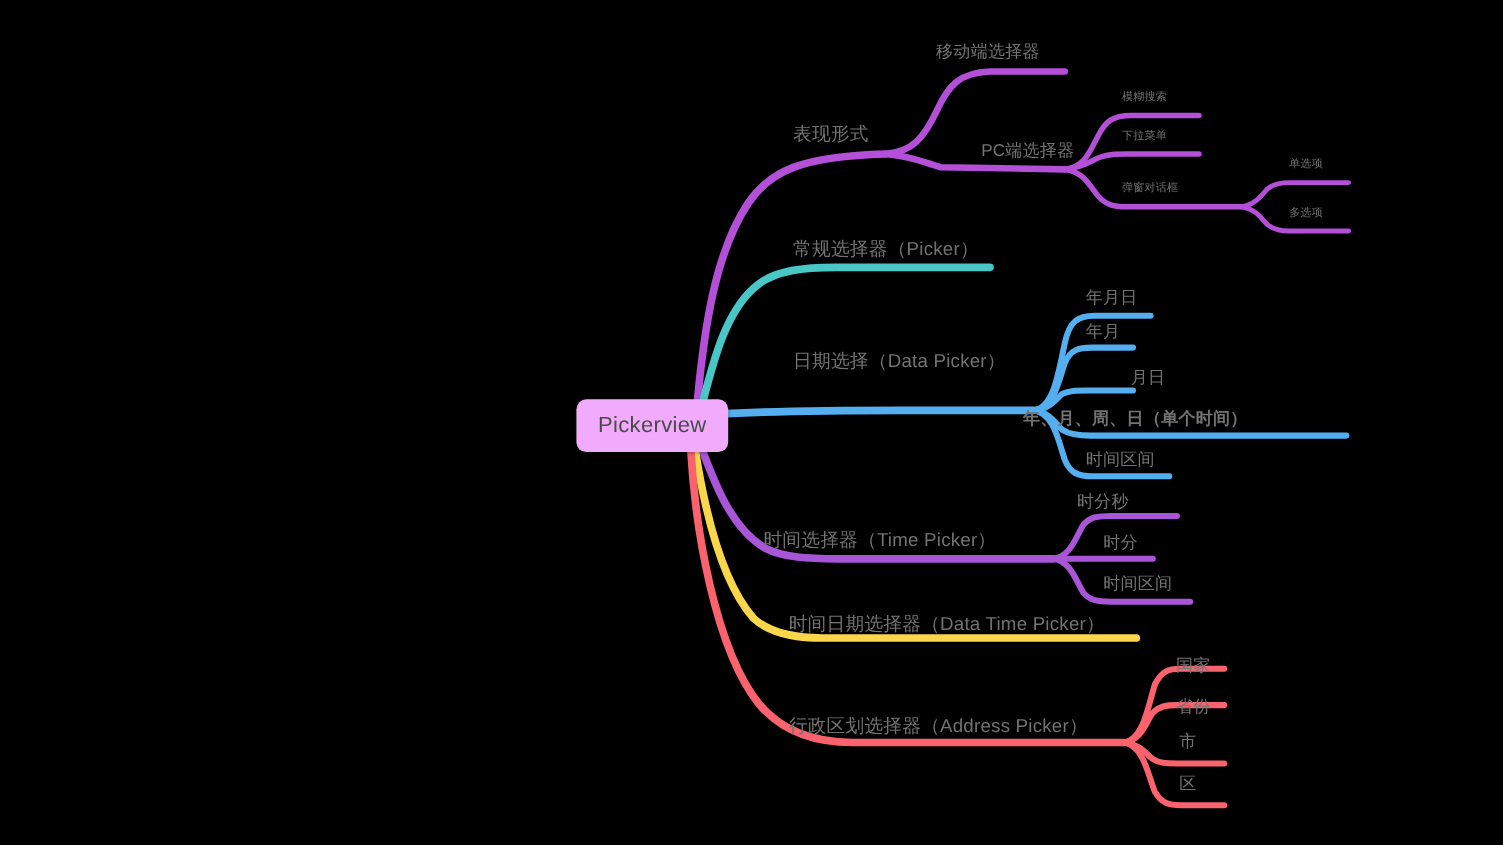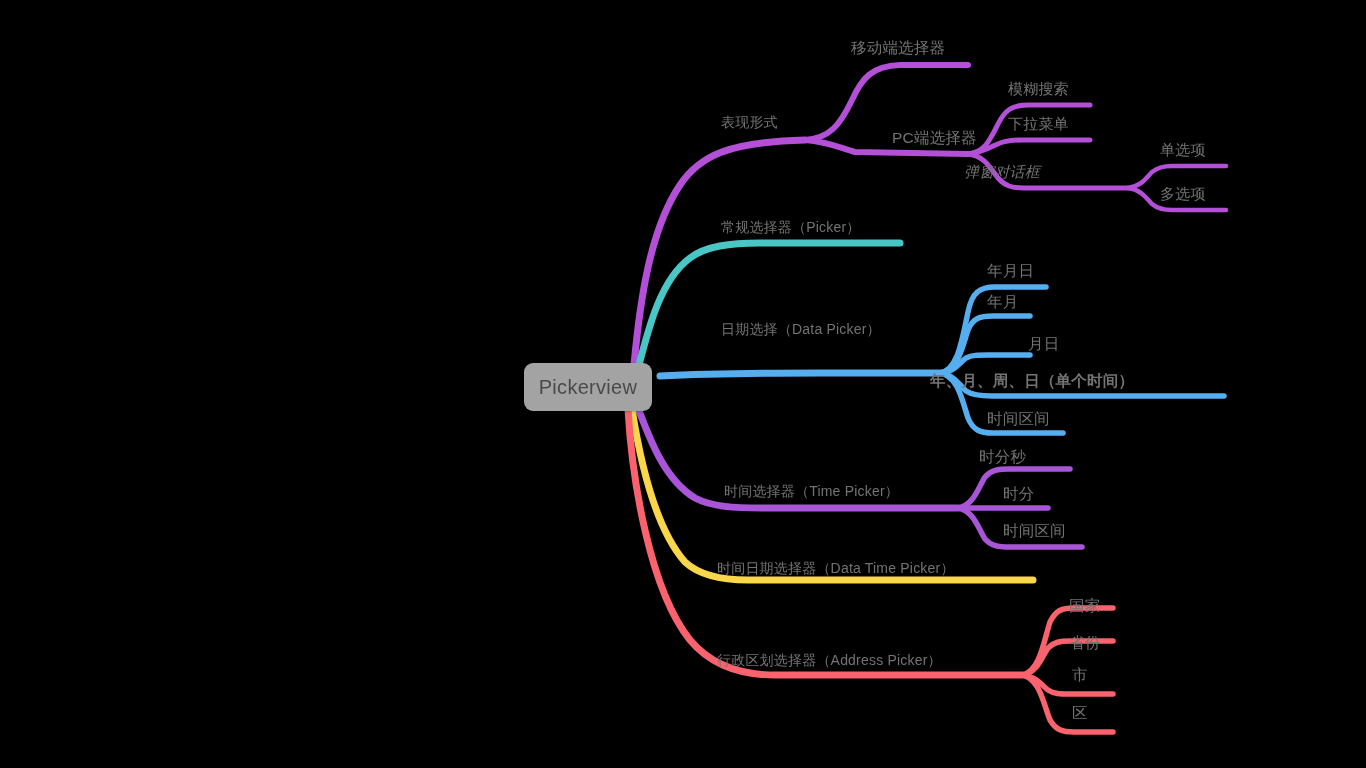--- a/index.html
+++ b/index.html
@@ -27,30 +27,30 @@
     height: 768px;
   }
   .node-label {
     position: absolute;
     color: #737373;
     font-size: 16px;
     line-height: 20px;
     white-space: nowrap;
     letter-spacing: 0.2px;
   }
-  .node-label.lvl1 { font-size: 14px; }
+  .node-label.lvl1 { font-size: 17px; }
   .node-label.lvl2 { font-size: 15.5px; }
-  .node-label.lvl3 { font-size: 15px; }
+  .node-label.lvl3 { font-size: 10px; margin-left: 12px; }
   #center-node {
     position: absolute;
     left: 524px;
     top: 363px;
-    width: 128px;
+    width: 138px;
     height: 48px;
-    background: #a3a3a3;
+    background: #f0abfc;
     border-radius: 9px;
     display: flex;
     align-items: center;
     justify-content: center;
     box-shadow: 0 1px 3px rgba(0,0,0,0.25);
   }
   #center-node-label {
     color: #4a4a4a;
     font-size: 20px;
     letter-spacing: 0.3px;
@@ -115,41 +115,41 @@
   <div class="node-label lvl1" style="left:721px; top:112px;">表现形式</div>
 
   <div class="node-label lvl2" style="left:851px; top:38px;">移动端选择器</div>
 
   <div class="node-label lvl2" style="left:856px; top:128px;margin-left:36px;">PC端选择器</div>
 
   <div class="node-label lvl3" style="left:1008px; top:79px;">模糊搜索</div>
 
   <div class="node-label lvl3" style="left:1008px; top:114px;">下拉菜单</div>
 
-  <div class="node-label lvl3" style="left:964px; top:162px;font-style:italic;">弹窗对话框</div>
+  <div class="node-label lvl3" style="left:1008px; top:162px;">弹窗对话框</div>
 
   <div class="node-label lvl3" style="left:1160px; top:140px;">单选项</div>
 
   <div class="node-label lvl3" style="left:1160px; top:184px;">多选项</div>
 
   <div class="node-label lvl1" style="left:721px; top:217px;">常规选择器（Picker）</div>
 
   <div class="node-label lvl1" style="left:721px; top:319px;">日期选择（Data Picker）</div>
 
   <div class="node-label lvl2" style="left:987px; top:261px;">年月日</div>
 
   <div class="node-label lvl2" style="left:987px; top:292px;">年月</div>
 
   <div class="node-label lvl2" style="left:981px; top:334px;margin-left:47px;">月日</div>
 
   <div class="node-label lvl2" style="left:930px; top:371px;font-weight:bold;">年、月、周、日（单个时间）</div>
 
   <div class="node-label lvl2" style="left:987px; top:409px;">时间区间</div>
 
-  <div class="node-label lvl1" style="left:724px; top:481px;text-align:center;">时间选择器（Time Picker）</div>
+  <div class="node-label lvl1" style="left:694px; top:481px;text-align:center;">时间选择器（Time Picker）</div>
 
   <div class="node-label lvl2" style="left:979px; top:447px;">时分秒</div>
 
   <div class="node-label lvl2" style="left:1003px; top:484px;">时分</div>
 
   <div class="node-label lvl2" style="left:1003px; top:521px;">时间区间</div>
 
   <div class="node-label lvl1" style="left:717px; top:650px;">行政区划选择器（Address Picker）</div>
 
   <div class="node-label lvl1" style="left:717px; top:558px;">时间日期选择器（Data Time Picker）</div>

